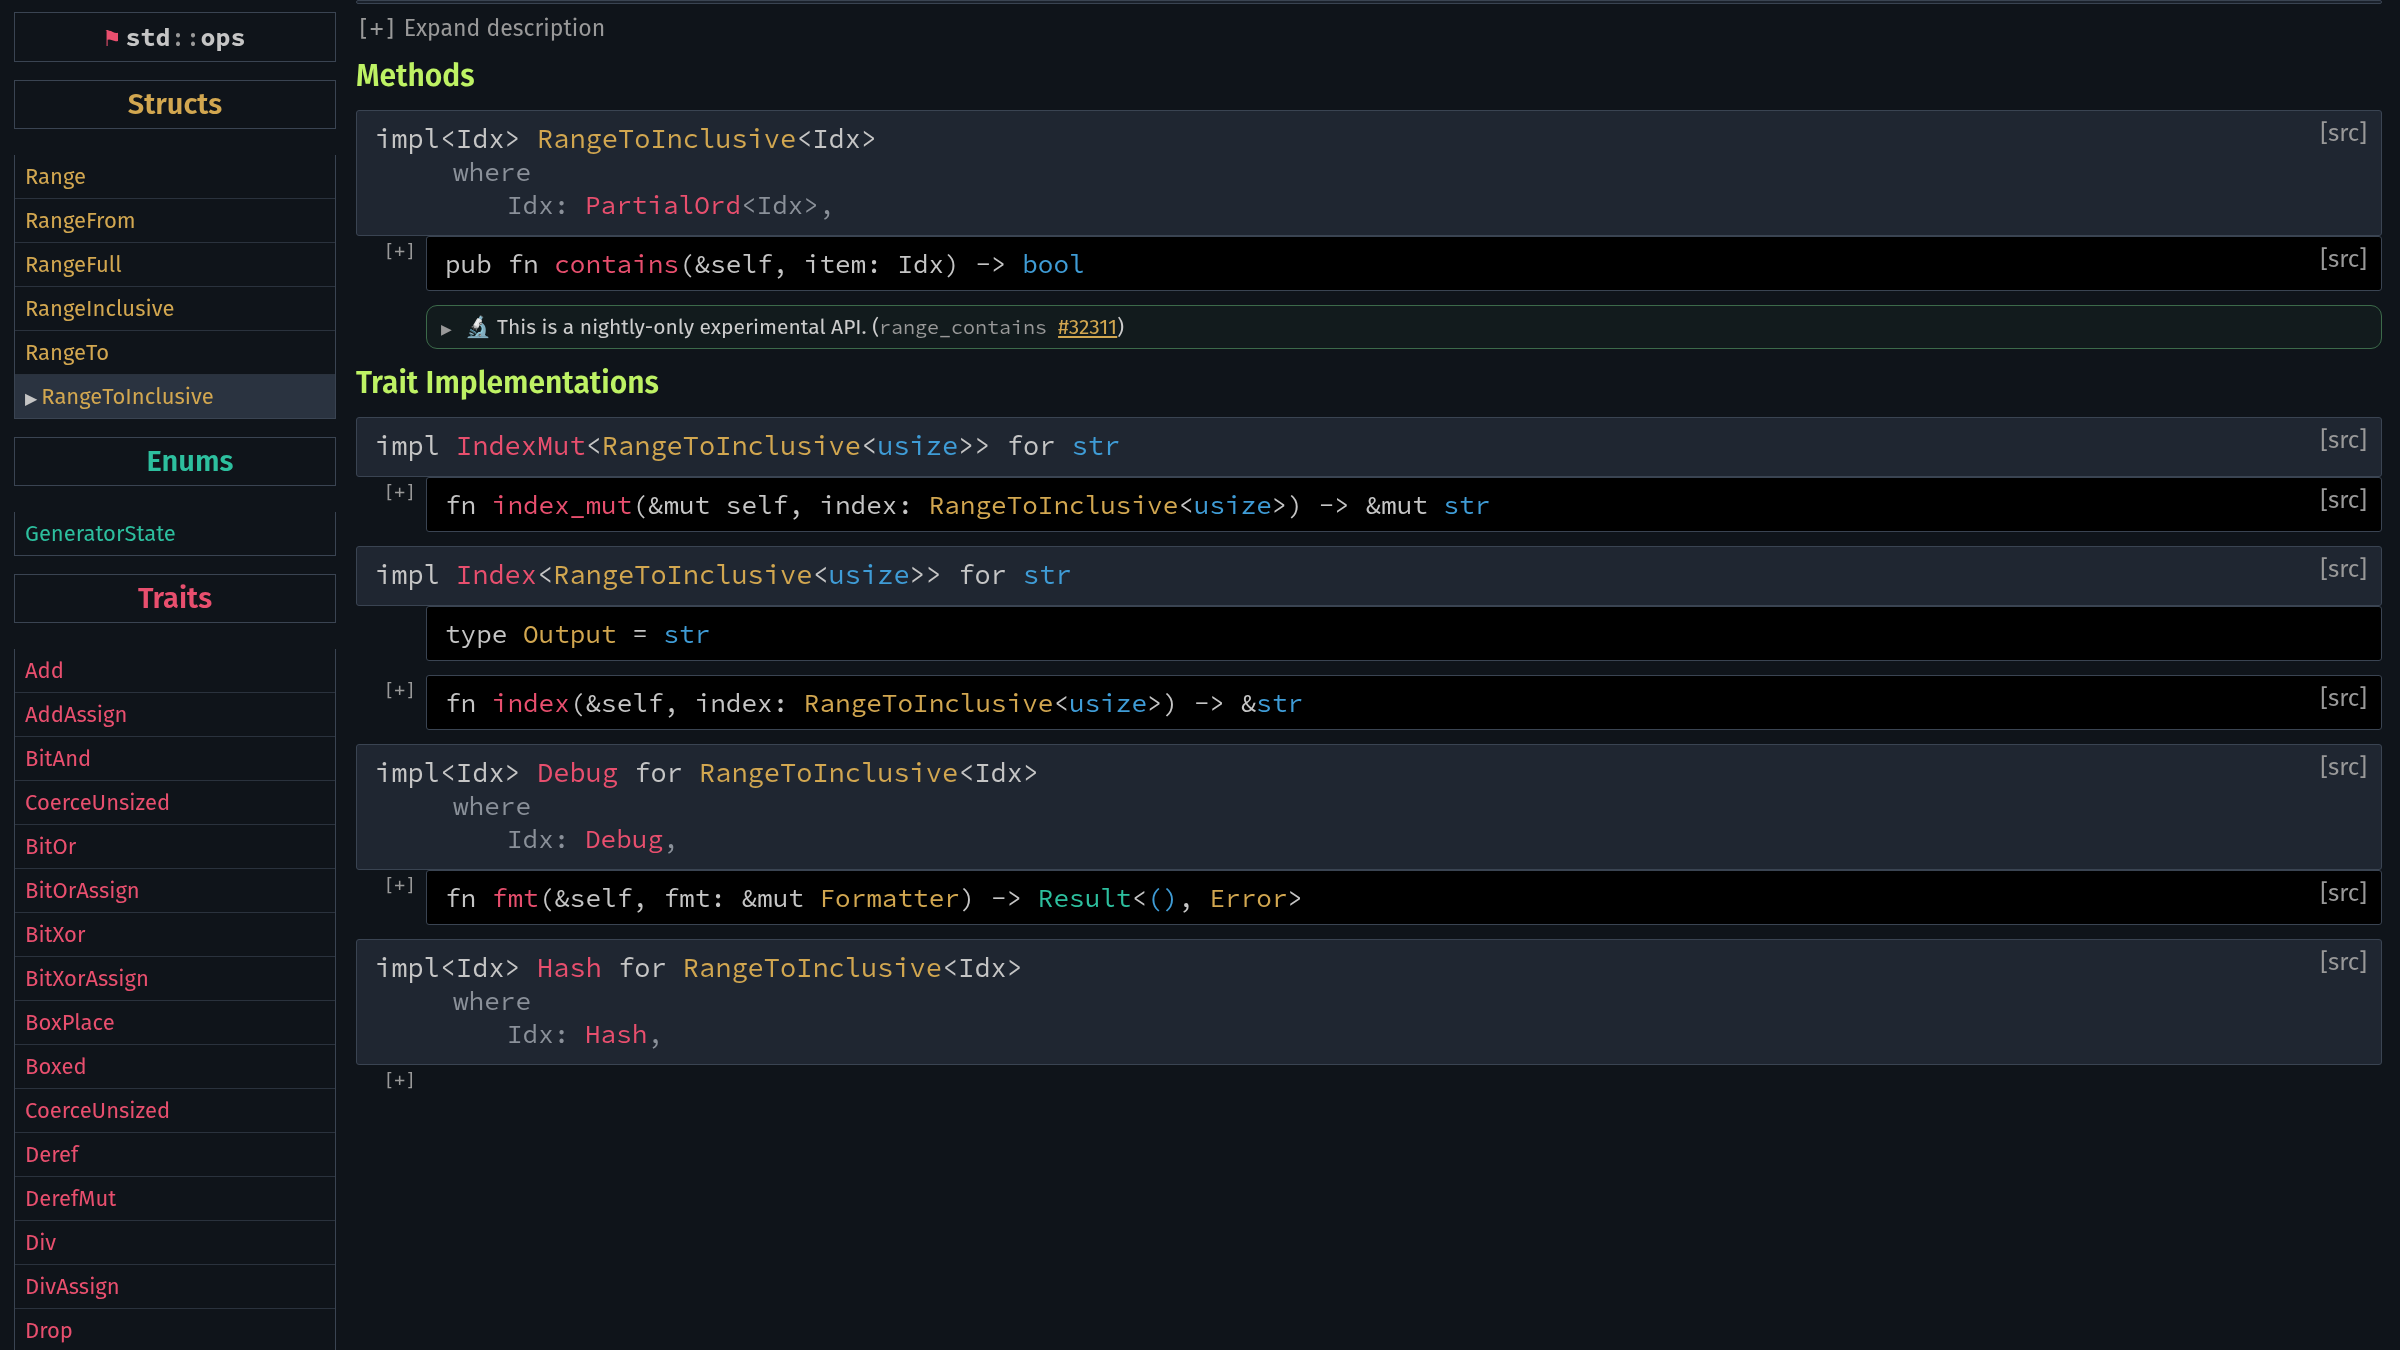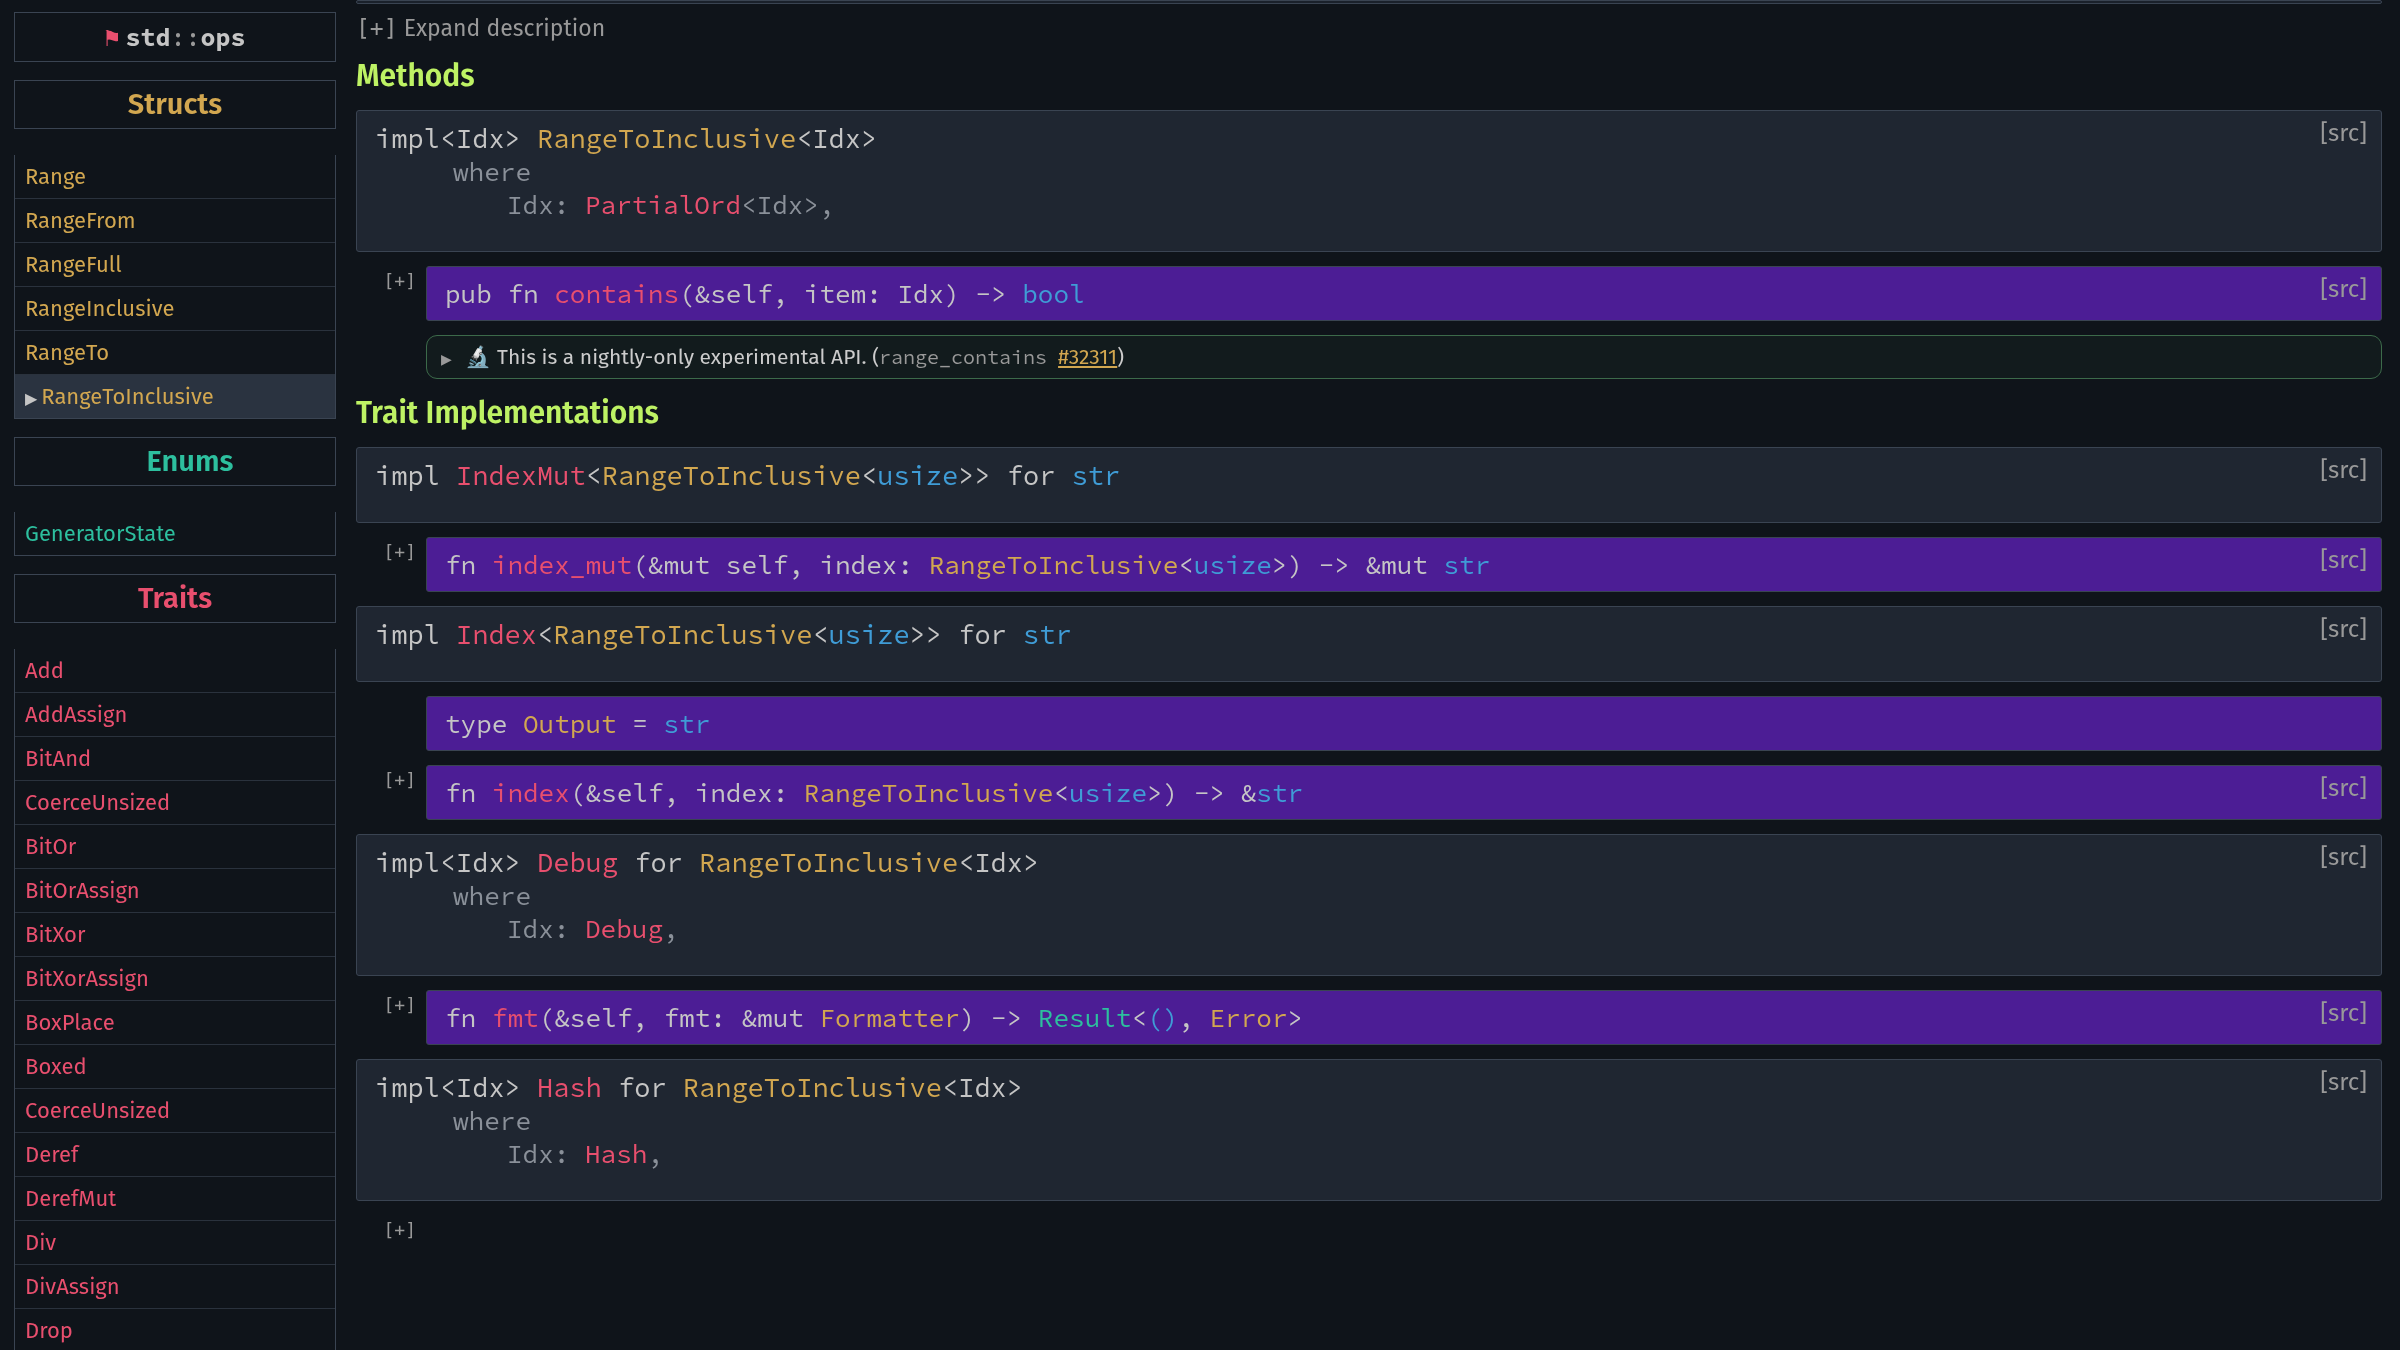--- a/index.html
+++ b/index.html
@@ -73,22 +73,21 @@
   font-size: 30px;
   font-weight: 600;
   color: #bef264;
   margin-bottom: 16px;
   margin-top: 16px;
 }
 .impl-block {
   background: #1f2631;
   border: 1px solid #3a4452;
   border-radius: 3px;
-  padding: 10px 18px 30px 18px;
-  margin-bottom: 14px;
+  padding: 10px 18px 14px 18px;
   position: relative;
   font-family: "Source Code Pro", monospace;
   font-size: 27px;
 }
 .impl-block .where {
   font-size: 26px;
   color: #8a9099;
   margin-left: 78px;
 }
 .impl-block .where-clause {
@@ -109,21 +108,21 @@
   font-family: monospace;
   color: #999;
   font-size: 18px;
   padding: 4px 10px 0 0;
   width: 70px;
   text-align: right;
   flex-shrink: 0;
 }
 .method-box {
   flex: 1;
-  background: #4c1d95;
+  background: #000000;
   border: 1px solid #3a4452;
   border-radius: 3px;
   padding: 10px 18px;
   position: relative;
   font-family: "Source Code Pro", monospace;
   font-size: 26px;
 }
 .stab-box {
   flex: 1;
   border: 1px solid #3c6a4a;

